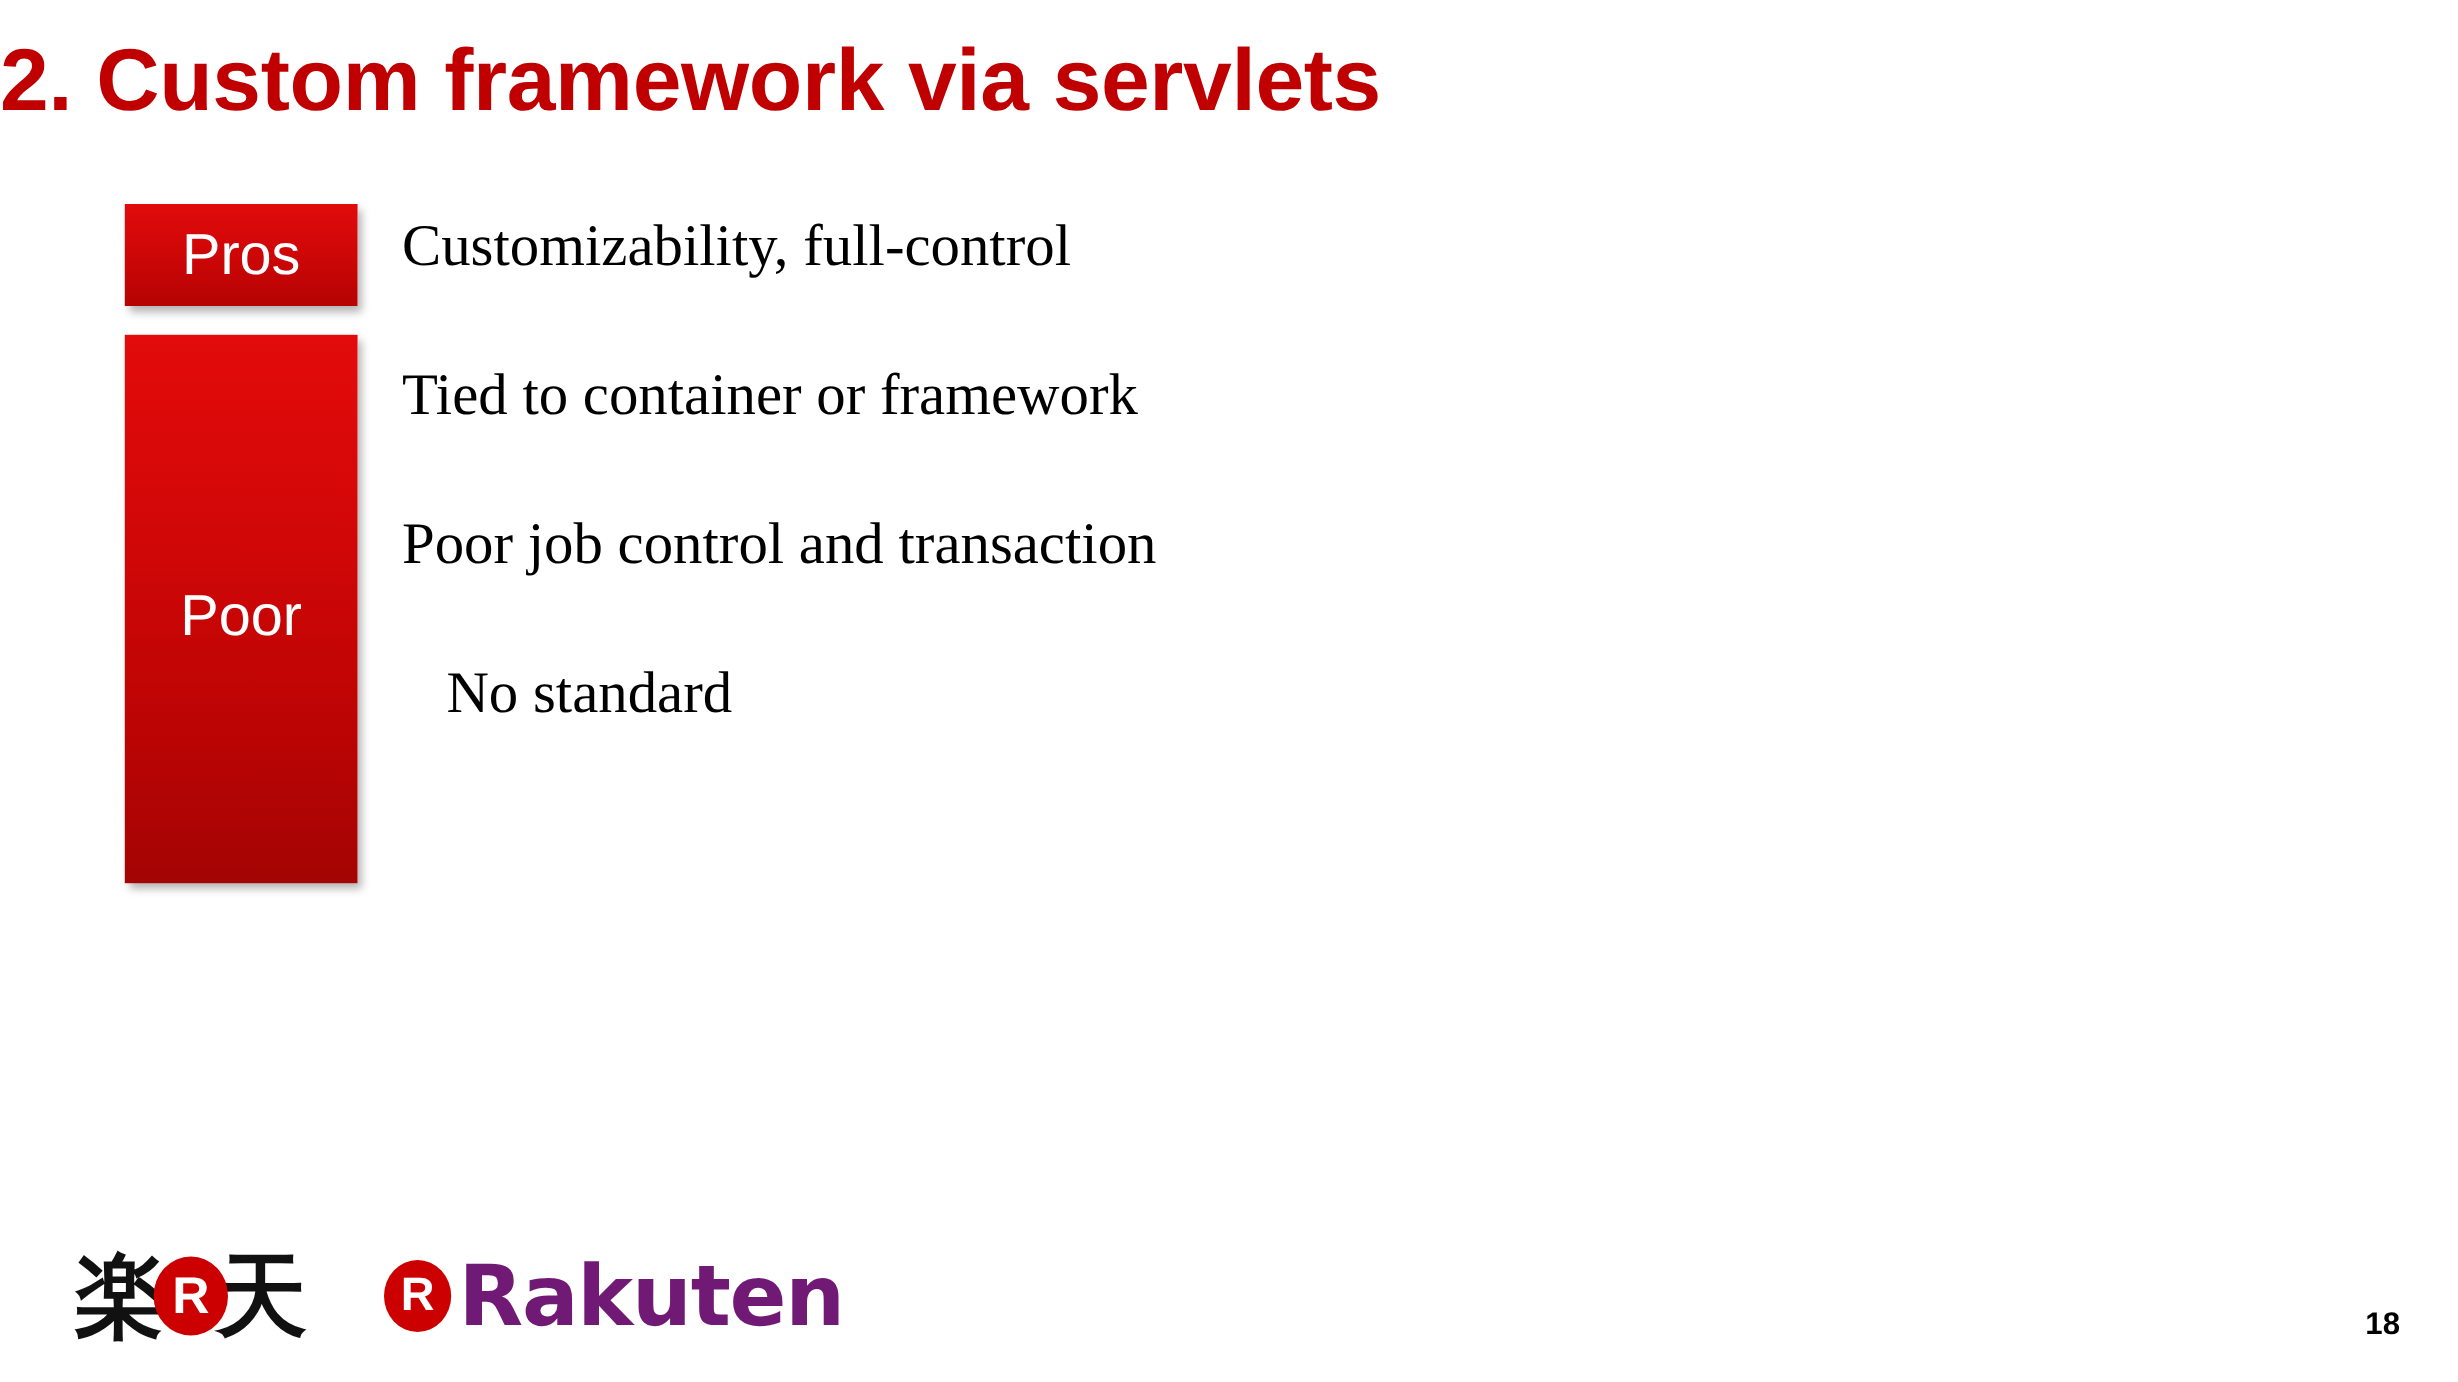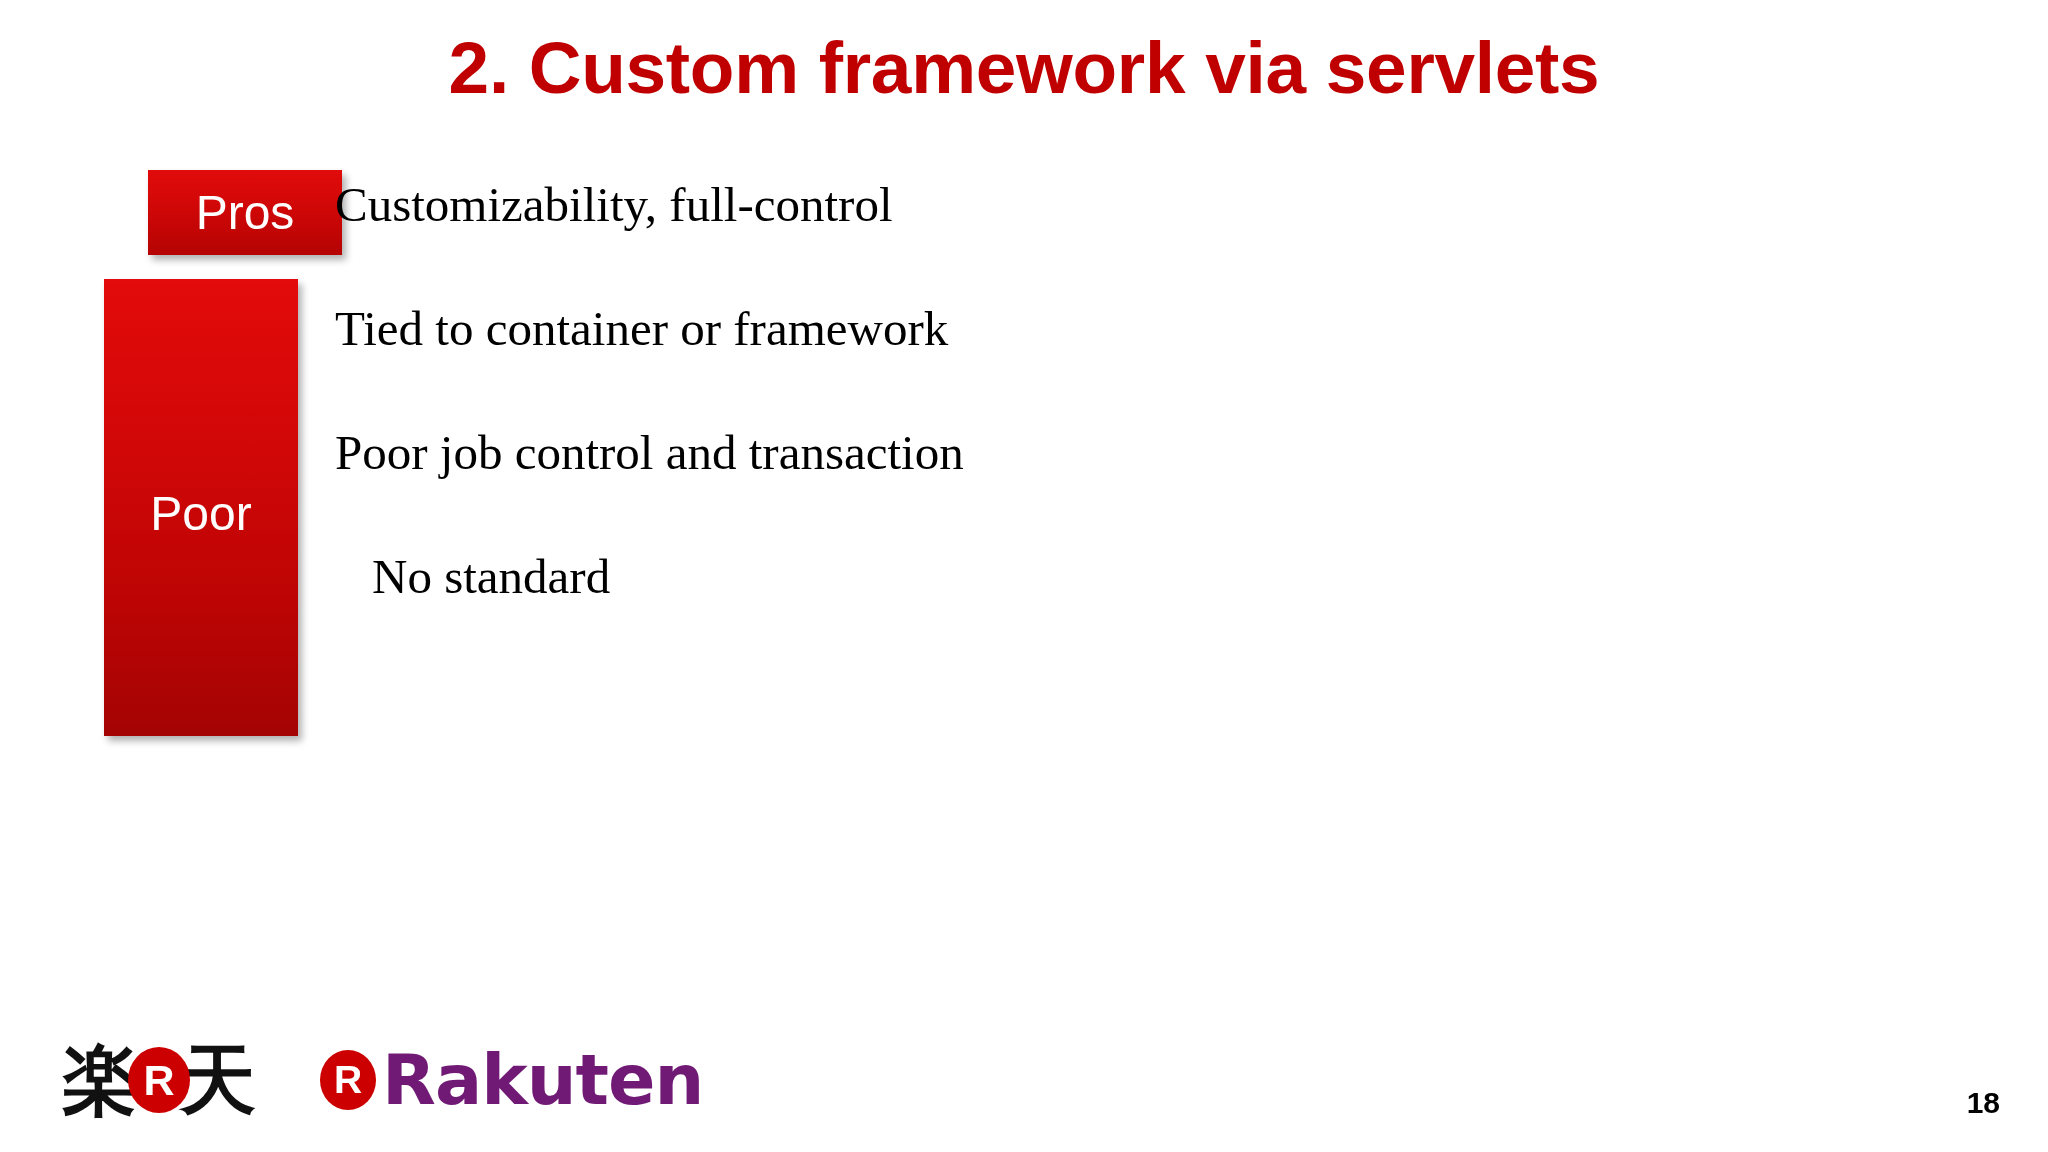--- a/index.html
+++ b/index.html
@@ -18,21 +18,20 @@
     font-family: "Liberation Sans", sans-serif;
     -webkit-font-smoothing: antialiased;
   }
 
   
   #slide-title {
     position: absolute;
     left: 0;
     top: 26px;
     width: 2048px;
-    text-align: center;
     font-family: "Liberation Sans", sans-serif;
     font-weight: bold;
     font-size: 73px;
     line-height: 84px;
     letter-spacing: -0.3px;
     color: #C00000;
     white-space: nowrap;
   }
 
   
@@ -49,21 +48,20 @@
     box-shadow: 4px 5px 7px rgba(0,0,0,0.30);
   }
 
   #pros-box {
     left: 104px;
     top: 170px;
     width: 194px;
     height: 85px;
     font-size: 48px;
     background: linear-gradient(to bottom, #E10B0B 0%, #D00707 45%, #B50303 100%);
-    margin-left: 44px;
   }
 
   #cons-box {
     left: 104px;
     top: 279px;
     width: 194px;
     height: 457px;
     font-size: 48px;
     align-items: flex-start;
     padding-top: 207px;
@@ -151,21 +149,21 @@
     letter-spacing: -1px;
   }
 
   
   #page-number {
     position: absolute;
     right: 48px;
     top: 1088px;
     font-family: "Liberation Sans", sans-serif;
     font-weight: bold;
-    font-size: 30px;
+    font-size: 26px;
     line-height: 30px;
     color: #000000;
   }
 </style>
 </head>
 <body>
 
 <div id="slide">
 
   <div id="slide-title">2. Custom framework via servlets</div>

